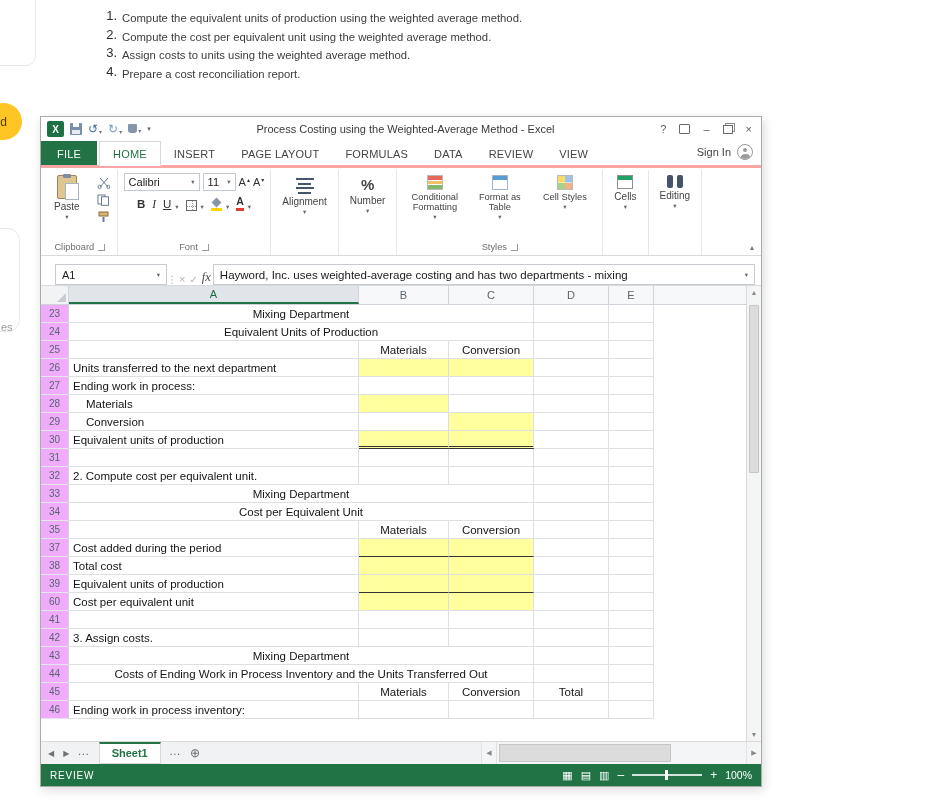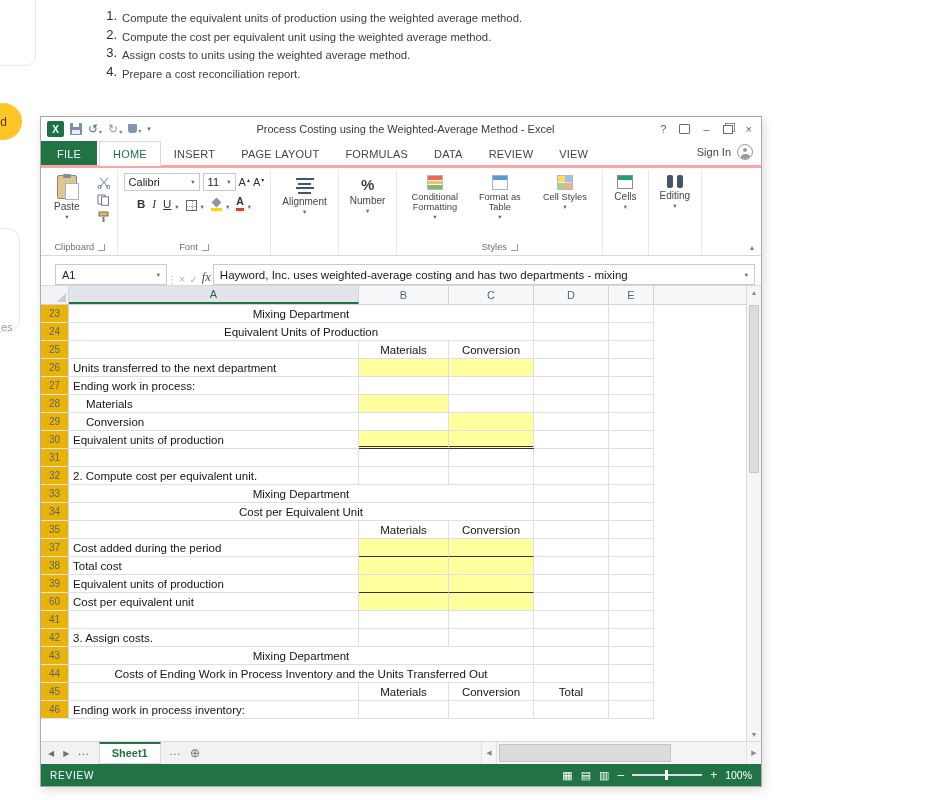--- a/index.html
+++ b/index.html
@@ -122,21 +122,21 @@
   .sheetinner{position:absolute;left:0;top:0;right:15px;bottom:0;display:flex;flex-direction:column}
   .chead{height:19px;display:flex;background:#f7f8f9;border-bottom:1px solid #cfd4da;font-size:11px;color:#5a6470;flex:0 0 auto}
   .corner{width:28px;background:#f2f3f5;border-right:1px solid #cfd4da;position:relative;flex:0 0 auto}
   .corner::after{content:"";position:absolute;right:2px;bottom:2px;border-left:9px solid transparent;border-bottom:9px solid #c8cdd3}
   .chset{display:flex}
   .ch{border-right:1px solid #cfd4da;display:flex;align-items:center;justify-content:center;flex:0 0 auto}
   .ch.sel{background:#e1e5e9;border-bottom:2px solid #217346;color:#1d6b43}
   .chfill{flex:1}
   .grid{flex:1;display:flex;flex-direction:column;overflow:hidden}
   .grow{display:flex;height:18px;flex:0 0 auto;font-size:11.5px;color:#151515}
-  .rnum{width:28px;background:#eab308;border-right:1px solid #cfd4da;border-bottom:1px solid #e4e7ea;display:flex;align-items:center;justify-content:center;font-size:10px;color:#5a6470;flex:0 0 auto}
+  .rnum{width:28px;background:#f0abfc;border-right:1px solid #cfd4da;border-bottom:1px solid #e4e7ea;display:flex;align-items:center;justify-content:center;font-size:10px;color:#5a6470;flex:0 0 auto}
   .cell{border-right:1px solid #dcdfe3;border-bottom:1px solid #dcdfe3;display:flex;align-items:center;padding:0 4px;flex:0 0 auto;white-space:nowrap}
   .colA{width:290px}.colB{width:90px}.colC{width:85px}.colD{width:75px}.colE{width:45px}
   .cMerge{width:465px;justify-content:center}
   .hdrc{justify-content:center}
   .fill{background:#ffff9e}
   .rule-single{border-bottom:1px solid #333}
   .rule-double{border-bottom:3px double #333}
   .ind{padding-left:17px}
   .gfill{flex:1}
   .vscroll{position:absolute;right:0;top:0;bottom:0;width:15px;background:#f4f5f6;border-left:1px solid #d9d9d9;display:flex;flex-direction:column;align-items:center;padding:3px 0}

